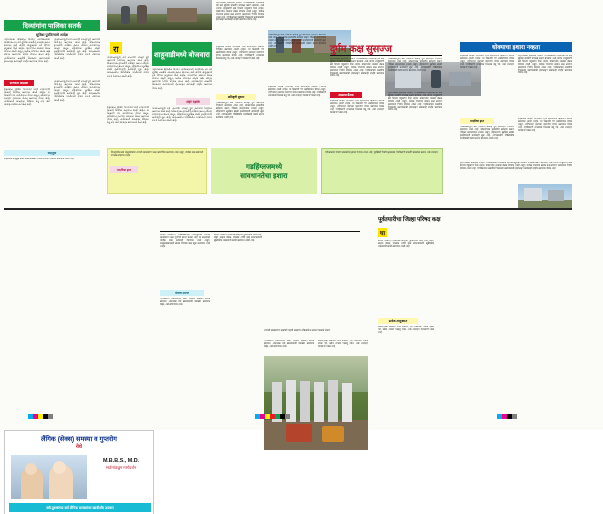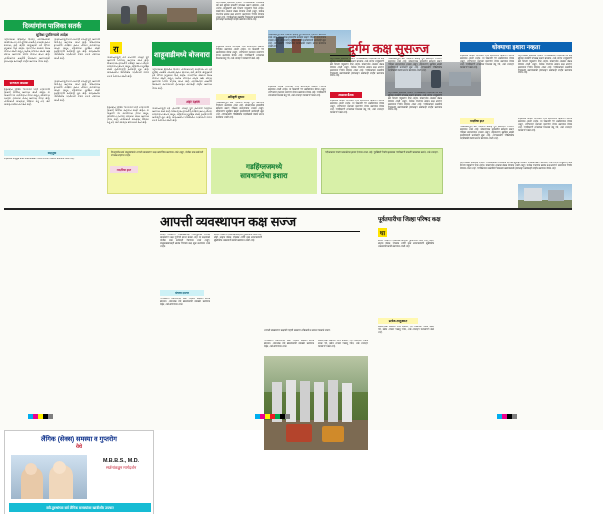--- a/index.html
+++ b/index.html
@@ -130,21 +130,21 @@
       <span>पावसाळ्यापूर्वी सर्व नाल्यांची सफाई पूर्ण करण्याचे नियोजन करण्यात आले आहे. धोकादायक इमारतींचे सर्वेक्षण करून नोटिसा बजावण्यात आल्या असून, रहिवाशांना सुरक्षित स्थळी हलविण्याची कार्यवाही सुरू आहे. आपत्कालीन परिस्थितीत मदतीसाठी यंत्रणा सज्ज ठेवण्यात आली आहे.</span>
     </div>
 
     <div class="abs txtcol sm" style="left:268px;top:34px;width:58px;height:50px;">
       <span>पावसाळ्यापूर्वी सर्व नाल्यांची सफाई पूर्ण करण्याचे नियोजन करण्यात आले आहे. धोकादायक इमारतींचे सर्वेक्षण करून नोटिसा बजावण्यात आल्या असून, रहिवाशांना सुरक्षित स्थळी हलविण्याची कार्यवाही सुरू आहे. आपत्कालीन परिस्थितीत मदतीसाठी यंत्रणा सज्ज ठेवण्यात आली आहे.</span>
     </div>
     <div class="abs txtcol sm" style="left:268px;top:86px;width:58px;height:58px;">
       <span>शहरातील विविध भागांमध्ये पाणी साचण्याची ठिकाणे निश्चित करण्यात आली आहेत. या ठिकाणी पंप बसविण्यात येणार असून, अग्निशमन दलाच्या जवानांना तैनात करण्यात येणार आहे. नागरिकांनी अफवांवर विश्वास ठेवू नये, असे आवाहन प्रशासनाने केले आहे.</span>
     </div>
 
-    <div class="abs hl hl-red" style="left:330px;top:44px;width:112px;font-size:13px;line-height:9px;margin-left:18px;">
+    <div class="abs hl hl-red" style="left:330px;top:44px;width:112px;font-size:10px;line-height:9px;">
       <span>दुर्गम कक्ष सुसज्ज</span>
     </div>
     <div class="abs hline" style="left:330px;top:55px;width:112px;"></div>
     <div class="abs txtcol sm" style="left:330px;top:58px;width:54px;height:32px;">
       <span>महापालिका क्षेत्रातील दिव्यांग नागरिकांसाठी आवश्यक त्या सर्व सुविधा तातडीने उपलब्ध करून द्याव्यात, असे आदेश आयुक्तांनी सर्व विभाग प्रमुखांना दिले आहेत. यासंदर्भात आढावा बैठक घेण्यात आली असून, प्रत्येक प्रभागात स्वतंत्र कक्ष स्थापन करण्याचा निर्णय घेण्यात आला आहे. नागरिकांच्या तक्रारींचे निराकरण करण्यासाठी हेल्पलाइन क्रमांकही जाहीर करण्यात येणार आहे.</span>
     </div>
     <div class="abs txtcol sm" style="left:388px;top:58px;width:54px;height:32px;">
       <span>पावसाळ्यापूर्वी सर्व नाल्यांची सफाई पूर्ण करण्याचे नियोजन करण्यात आले आहे. धोकादायक इमारतींचे सर्वेक्षण करून नोटिसा बजावण्यात आल्या असून, रहिवाशांना सुरक्षित स्थळी हलविण्याची कार्यवाही सुरू आहे. आपत्कालीन परिस्थितीत मदतीसाठी यंत्रणा सज्ज ठेवण्यात आली आहे.</span>
     </div>
     <div class="abs banner b-red" style="left:330px;top:92px;width:32px;height:6px;font-size:3.2px;">
@@ -207,23 +207,20 @@
     </div>
 
     <div class="abs banner b-pink" style="left:110px;top:166px;width:28px;height:7px;font-size:3.2px;">
       <span>मदतीचा हात</span>
     </div>
 
     <div class="abs txtcol sm" style="left:4px;top:200px;width:96px;height:6px;"></div>
 
     <div class="abs" style="left:4px;top:208px;width:568px;height:2px;background:#222;"></div>
 
-    <div class="abs hl" style="left:160px;top:214px;width:200px;font-size:13px;line-height:15px;color:#111;">
-      <span>आपत्ती व्यवस्थापन कक्ष सज्ज</span>
-    </div>
     <div class="abs hline" style="left:160px;top:231px;width:200px;"></div>
 
     <div class="abs hl" style="left:378px;top:216px;width:80px;font-size:6px;line-height:7px;color:#111;">
       <span>पूर्वतयारीचा जिल्हा परिषद कक्ष</span>
     </div>
 
     <div class="abs txtcol sm" style="left:160px;top:234px;width:50px;height:54px;">
       <span>जिल्हा प्रशासनाने पावसाळ्याच्या पार्श्वभूमीवर आपत्ती व्यवस्थापन कक्ष पूर्णपणे सज्ज ठेवला आहे. या कक्षामध्ये चोवीस तास कर्मचारी नेमण्यात आले असून, तालुकास्तरावरही स्वतंत्र नियंत्रण कक्ष सुरू करण्यात आले आहेत.</span>
     </div>
     <div class="abs txtcol sm" style="left:214px;top:234px;width:48px;height:130px;">

